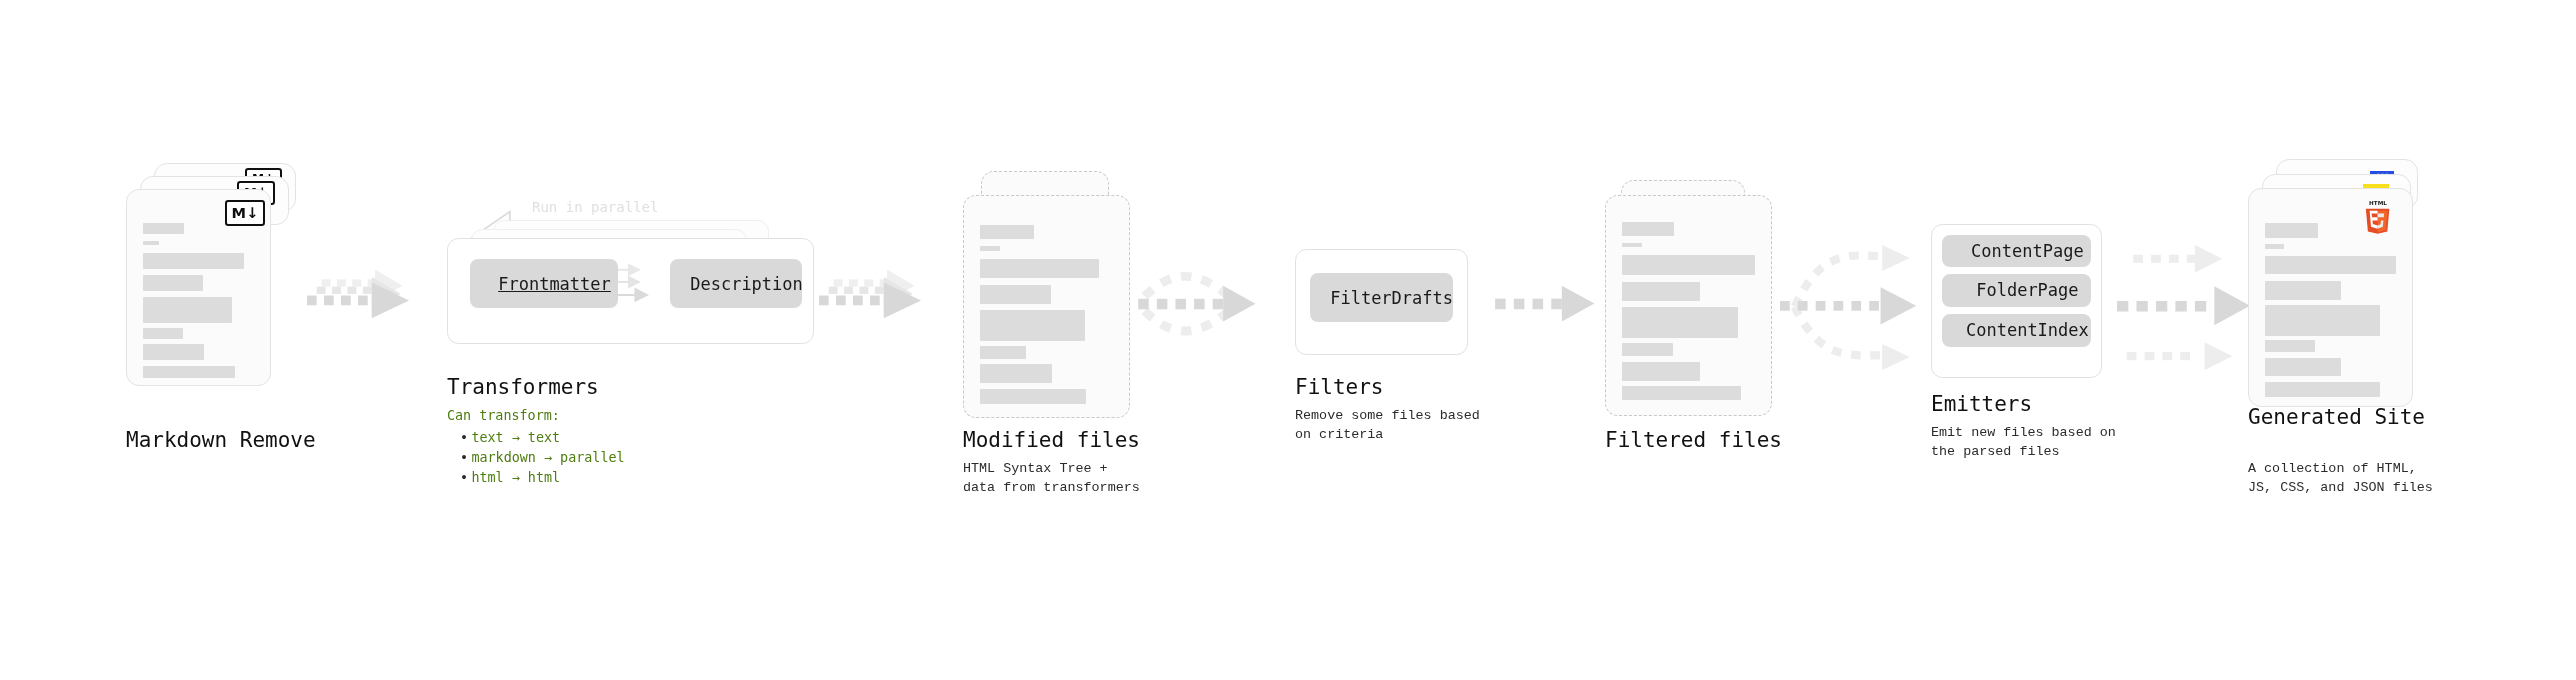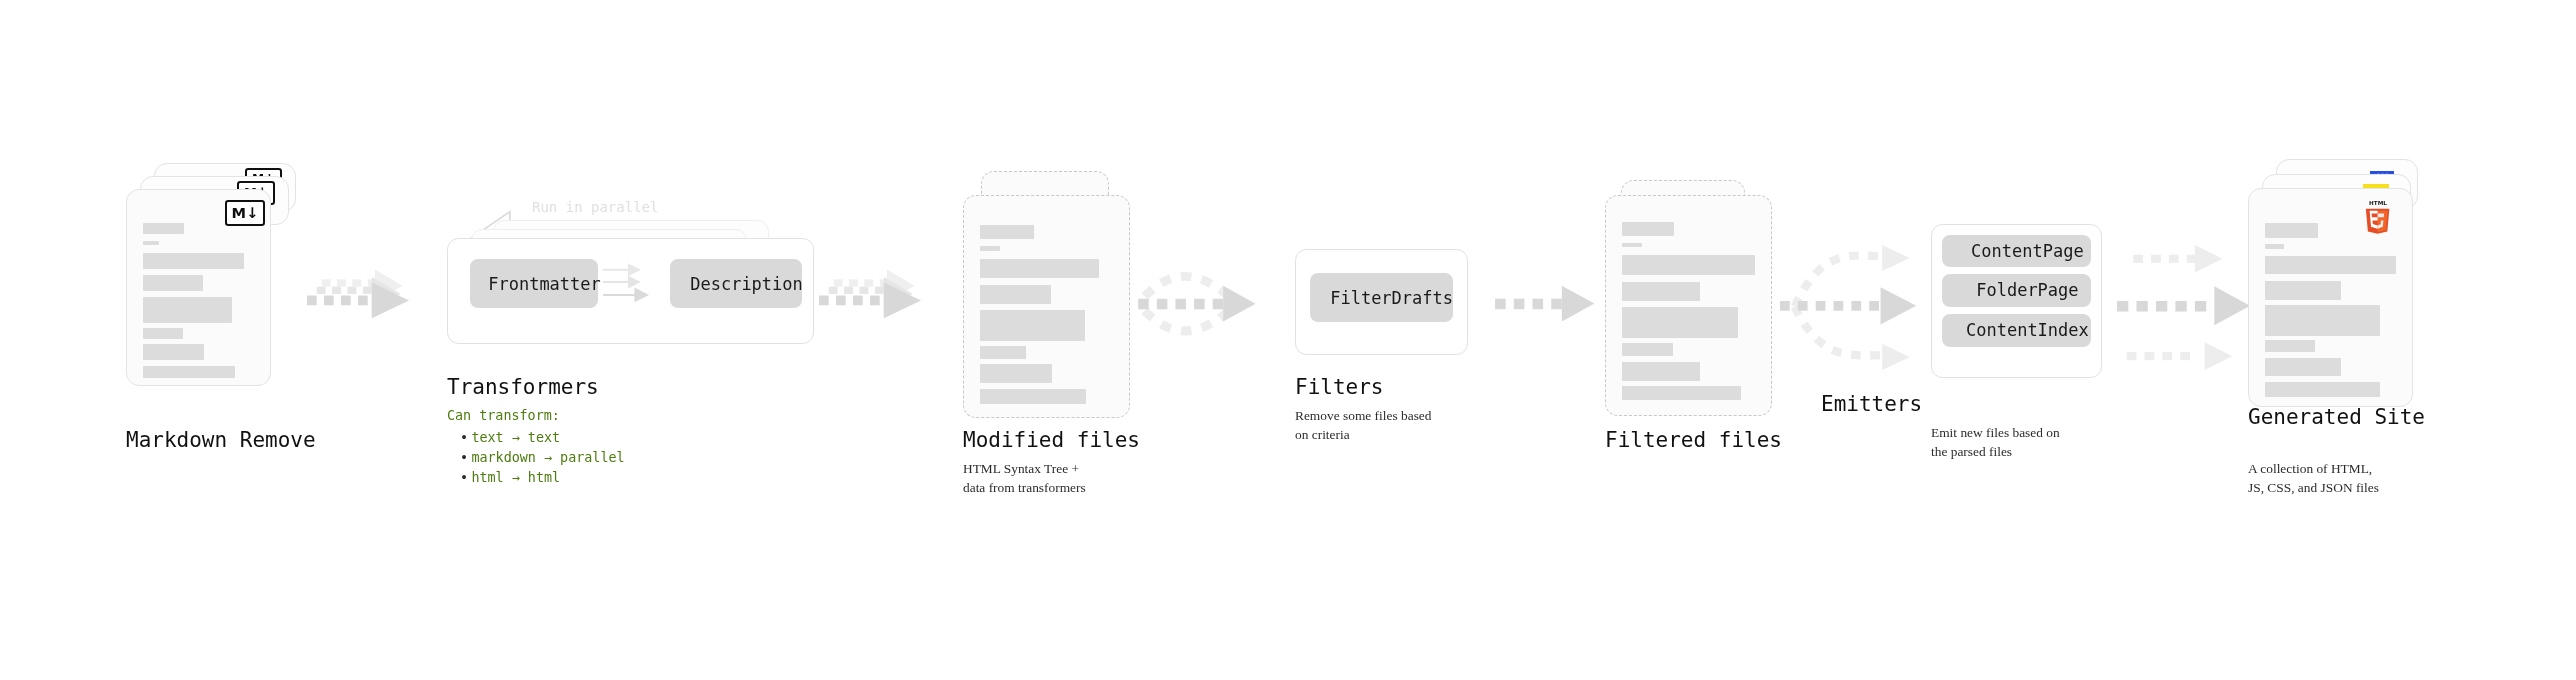--- a/index.html
+++ b/index.html
@@ -118,21 +118,21 @@
   .title {
     position: absolute;
     font-family: "DejaVu Sans Mono", "Liberation Mono", monospace;
     font-size: 21px;
     color: #111111;
     white-space: nowrap;
     letter-spacing: 0px;
   }
   .subtitle {
     position: absolute;
-    font-family: Liberation Serif, serif;
+    font-family: Liberation Mono, monospace;
     font-size: 13.4px;
     line-height: 1.45;
     color: #2b2b2b;
     white-space: pre;
   }
   .bullets {
     position: absolute;
     font-family: "DejaVu Sans Mono", "Liberation Mono", monospace;
     font-size: 13.4px;
     line-height: 1.5;
@@ -248,21 +248,21 @@
       <g stroke="#e5e5e5" stroke-width="2.5" fill="#e5e5e5">
         <line x1="0" y1="22" x2="32" y2="22"></line>
           <polygon points="32,16 44,22 32,28"></polygon>
       </g>
       <g stroke="#dadada" stroke-width="2.5" fill="#dadada">
         <line x1="0" y1="38" x2="40" y2="38"></line>
           <polygon points="40,31 54,38 40,45"></polygon>
       </g>
     </svg>
 
-    <div class="chip" style="left:23px; top:67px; width:128px; height:49px;">Frontmatter</div>
+    <div class="chip" style="left:23px; top:67px; width:148px; height:49px;text-decoration:underline;">Frontmatter</div>
     <div class="chip" style="left:223px; top:67px; width:132px; height:49px;">Description</div>
   </div>
 
   <div class="title" style="left:447px; top:375px;">Transformers</div>
   <div class="bullets" style="left:447px; top:406px;">
     <div class="lead">Can transform:</div>
     <ul>
       <li>text → text</li>
       <li>markdown → parallel</li>
       <li>html → html</li>
@@ -386,21 +386,21 @@
     </g>
   </svg>
 
   <div class="node" style="left:1931px; top:224px;">
     <div class="groupbox" style="left:0px; top:0px; width:171px; height:154px;"></div>
     <div class="chip" style="left:11.4px; top:10.6px; width:149px; height:32.5px;">ContentPage</div>
     <div class="chip" style="left:11.4px; top:50px; width:149px; height:32.5px;">FolderPage</div>
     <div class="chip" style="left:11.4px; top:90px; width:149px; height:32.5px;">ContentIndex</div>
   </div>
 
-  <div class="title" style="left:1821px; top:392px;">Emitters</div>
+  <div class="title" style="left:1931px; top:392px;">Emitters</div>
   <div class="subtitle" style="left:1931px; top:423px;">Emit new files based on
 the parsed files</div>
 
   <svg class="deco" style="left:2117px; top:232px;" width="146" height="142" viewBox="0 0 180 175">
     <g fill="#ededed">
       <rect x="20" y="28" width="12" height="10"></rect>
         <rect x="42" y="28" width="12" height="10"></rect>
       <rect x="64" y="28" width="12" height="10"></rect>
         <rect x="86" y="28" width="12" height="10"></rect>
       <polygon points="96,16 130,33 96,50"></polygon>

